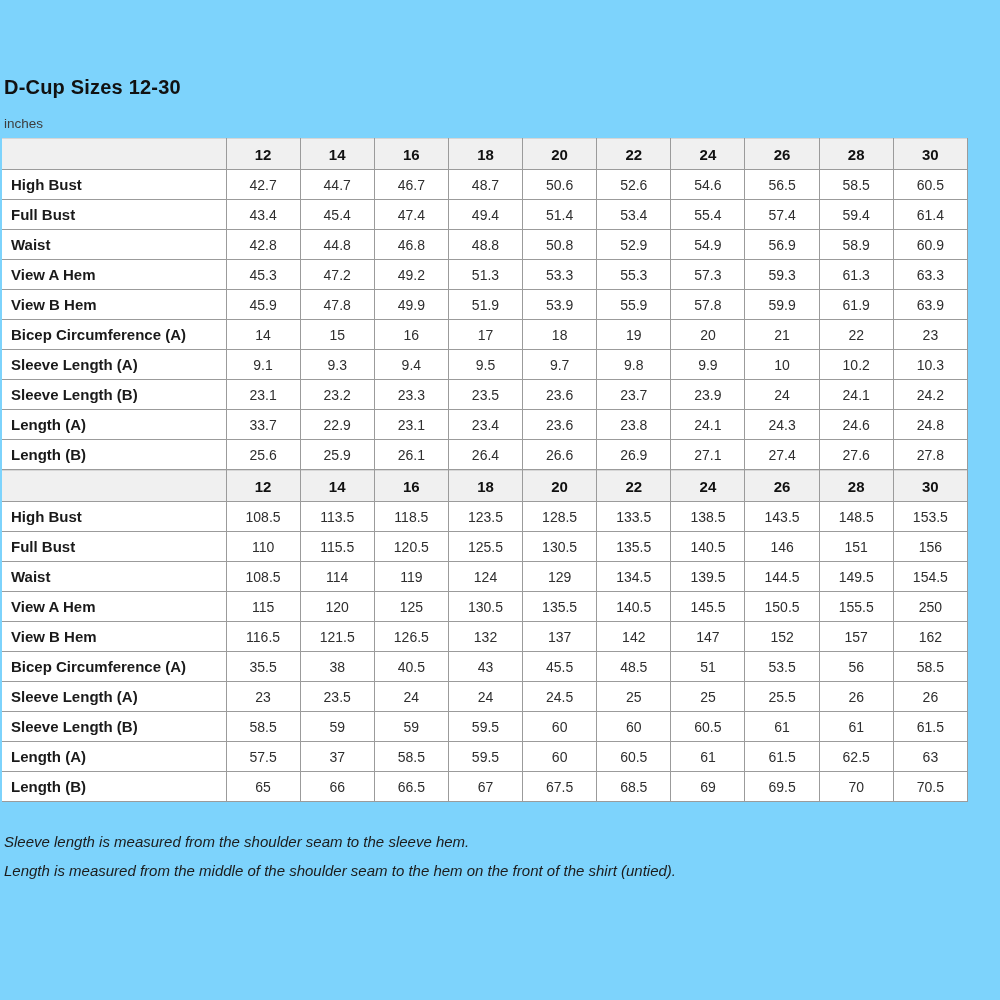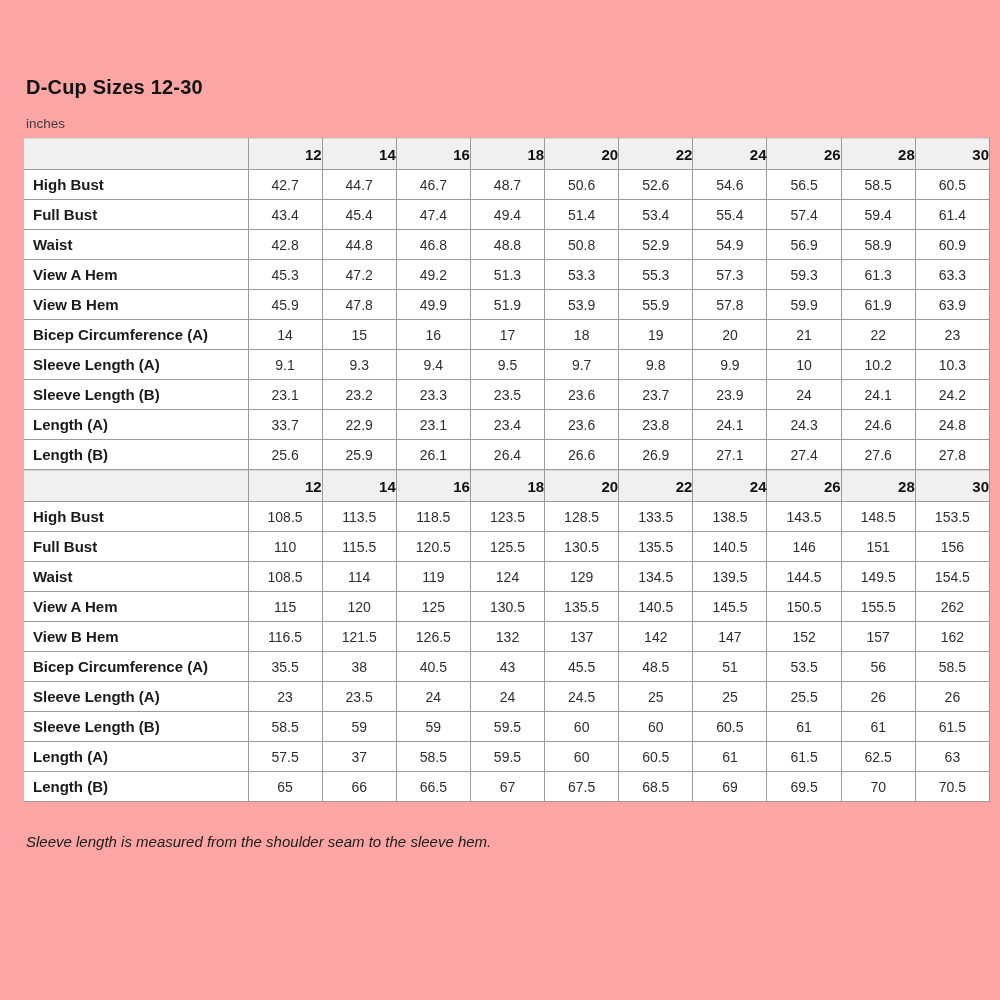--- a/index.html
+++ b/index.html
@@ -6,22 +6,22 @@
     margin: 0;
     padding: 0;
     background: #ffffff;
     font-family: "Liberation Sans", "DejaVu Sans", sans-serif;
     color: #1f1f1f;
   }
   .page {
     width: 1000px;
     height: 1000px;
     box-sizing: border-box;
-    padding: 76px 18px 0 24px;
-    background: #fca5a5;
+    padding: 76px 18px 0 2px;
+    background: #7dd3fc;
   }
   .page-title {
     font-size: 20px;
     font-weight: bold;
     color: #111111;
     margin: 0 0 0 2px;
     letter-spacing: 0.2px;
   }
   .unit-label {
     font-size: 13.5px;
@@ -42,21 +42,21 @@
     box-sizing: border-box;
     height: 30px;
     padding: 0;
     vertical-align: middle;
   }
   table.size-table thead th {
     background: #f0f0f0;
     font-size: 15px;
     font-weight: bold;
     color: #111111;
-    text-align: right;
+    text-align: center;
     height: 31px;
   }
   table.size-table tbody th.row-label {
     font-size: 15px;
     font-weight: bold;
     color: #1a1a1a;
     text-align: left;
     padding-left: 9px;
     background: #ffffff;
   }
@@ -325,21 +325,21 @@
             <th class="row-label">View A Hem</th>
             <td class="value-cell">115</td>
             <td class="value-cell">120</td>
             <td class="value-cell">125</td>
             <td class="value-cell">130.5</td>
             <td class="value-cell">135.5</td>
             <td class="value-cell">140.5</td>
             <td class="value-cell">145.5</td>
             <td class="value-cell">150.5</td>
             <td class="value-cell">155.5</td>
-            <td class="value-cell">262</td>
+            <td class="value-cell">250</td>
           </tr>
           <tr>
             <th class="row-label">View B Hem</th>
             <td class="value-cell">116.5</td>
             <td class="value-cell">121.5</td>
             <td class="value-cell">126.5</td>
             <td class="value-cell">132</td>
             <td class="value-cell">137</td>
             <td class="value-cell">142</td>
             <td class="value-cell">147</td>
@@ -411,15 +411,16 @@
             <td class="value-cell">69.5</td>
             <td class="value-cell">70</td>
             <td class="value-cell">70.5</td>
           </tr>
         </tbody>
       </table>
   </section>
 
   <div class="footnotes">
     <p class="footnote">Sleeve length is measured from the shoulder seam to the sleeve hem.</p>
+    <p class="footnote">Length is measured from the middle of the shoulder seam to the hem on the front of the shirt (untied).</p>
   </div>
 
 </div>
 
 </body></html>

